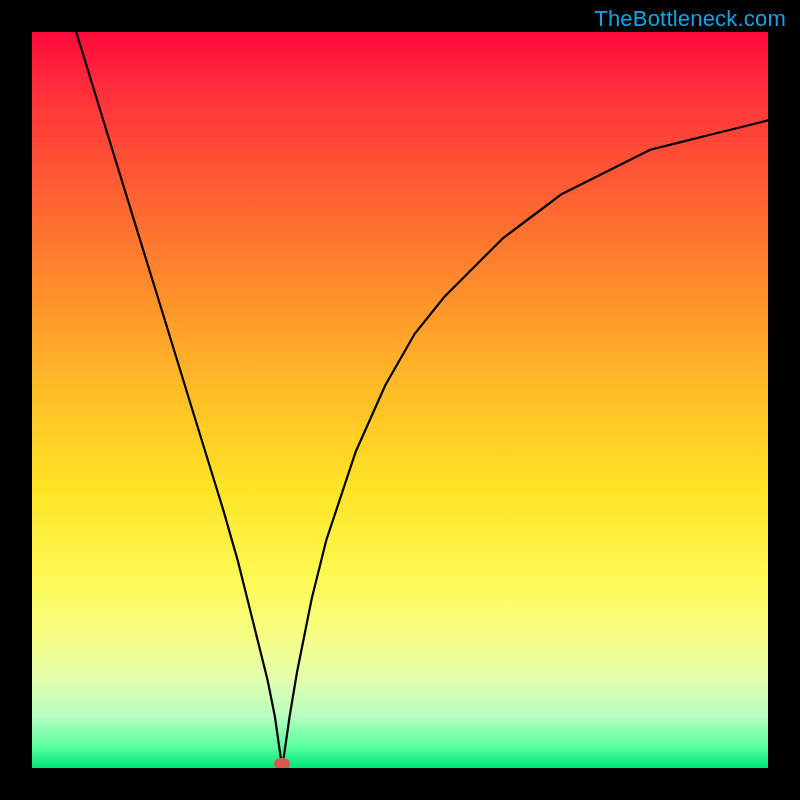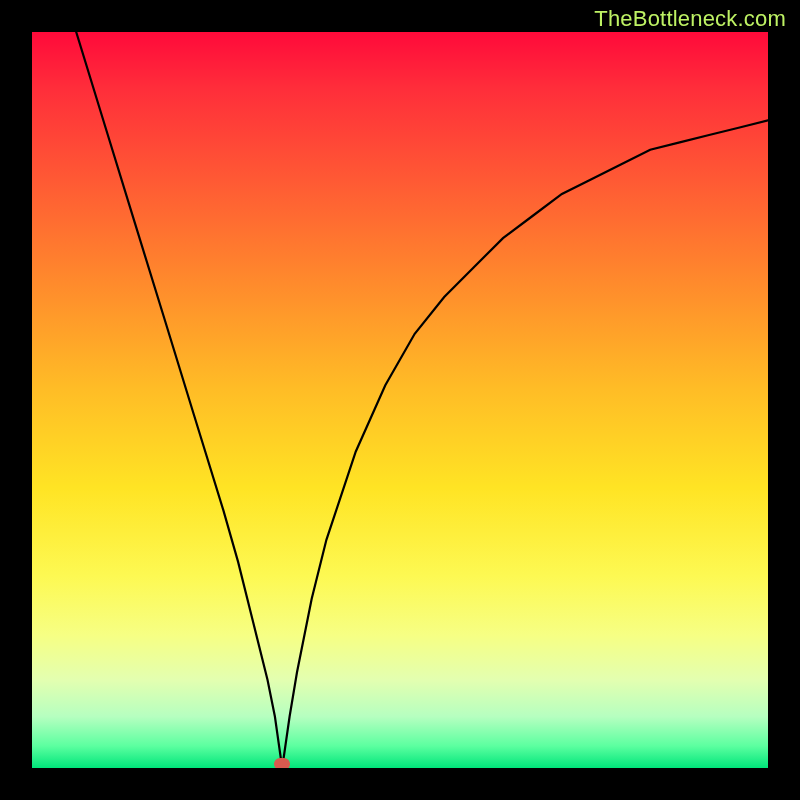--- a/index.html
+++ b/index.html
@@ -63,21 +63,21 @@
     width: 16px;
     height: 12px;
     background: #d85a4f;
     border-radius: 6px;
     transform: translate(-50%, -50%);
   }
   .watermark {
     position: absolute;
     top: 6px;
     right: 14px;
-    color: #bef264;
+    color: #0ea5e9;
     font-size: 22px;
     font-weight: 500;
     letter-spacing: 0.2px;
   }
 </style>
 </head>
 <body>
 
 <div class="frame">
 

